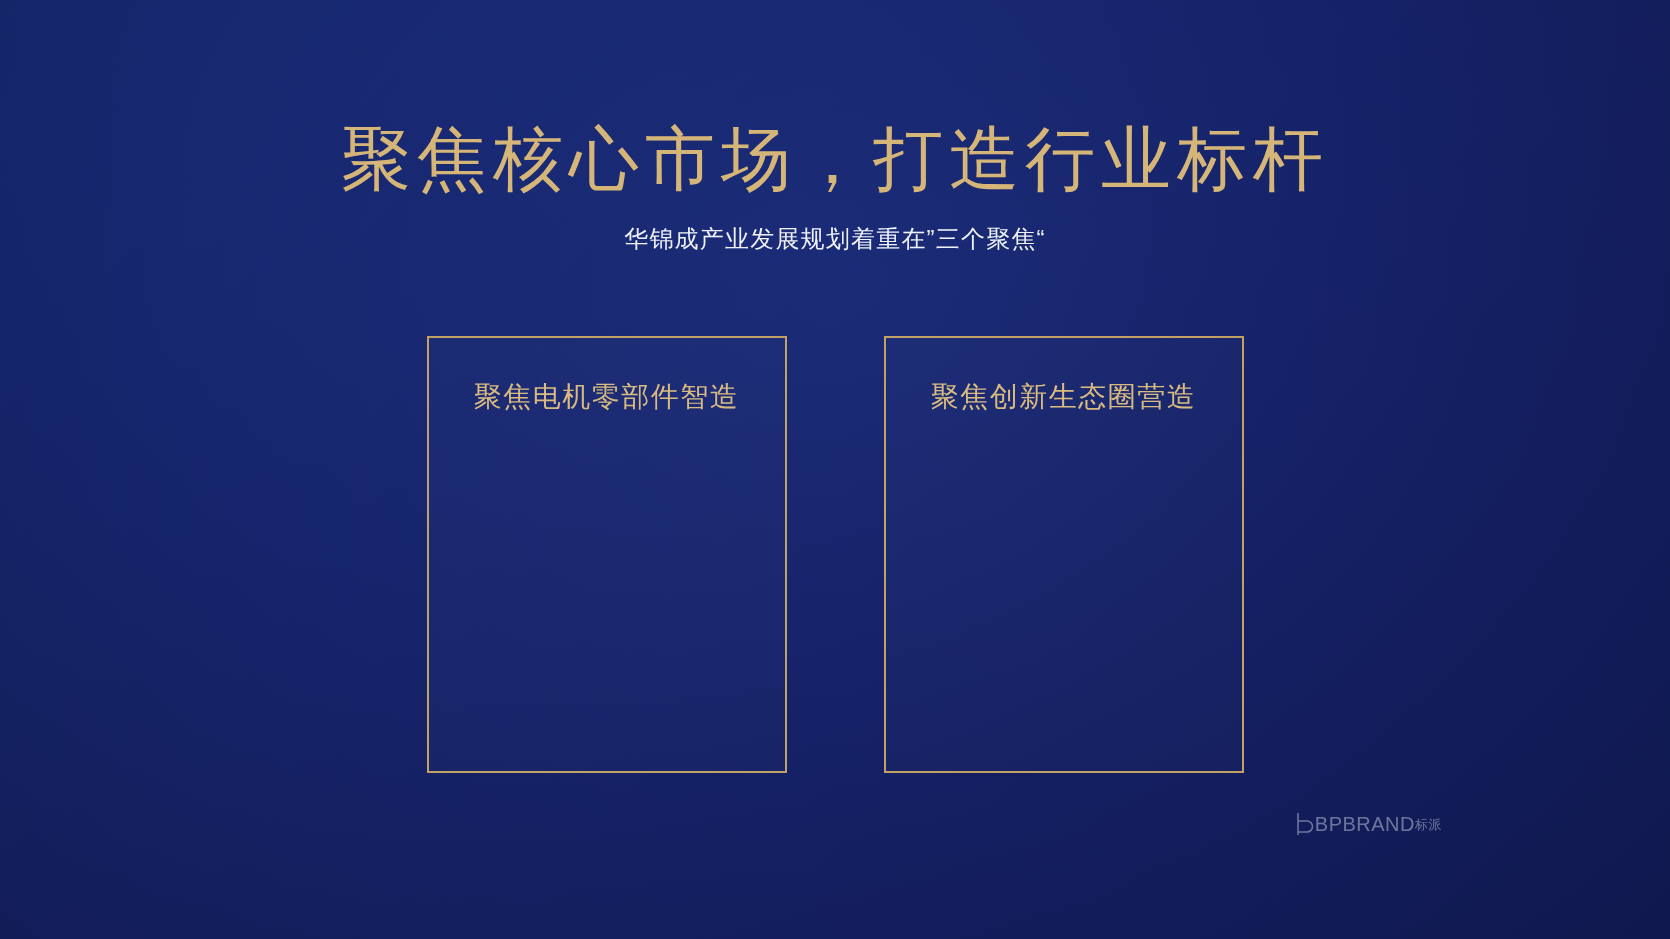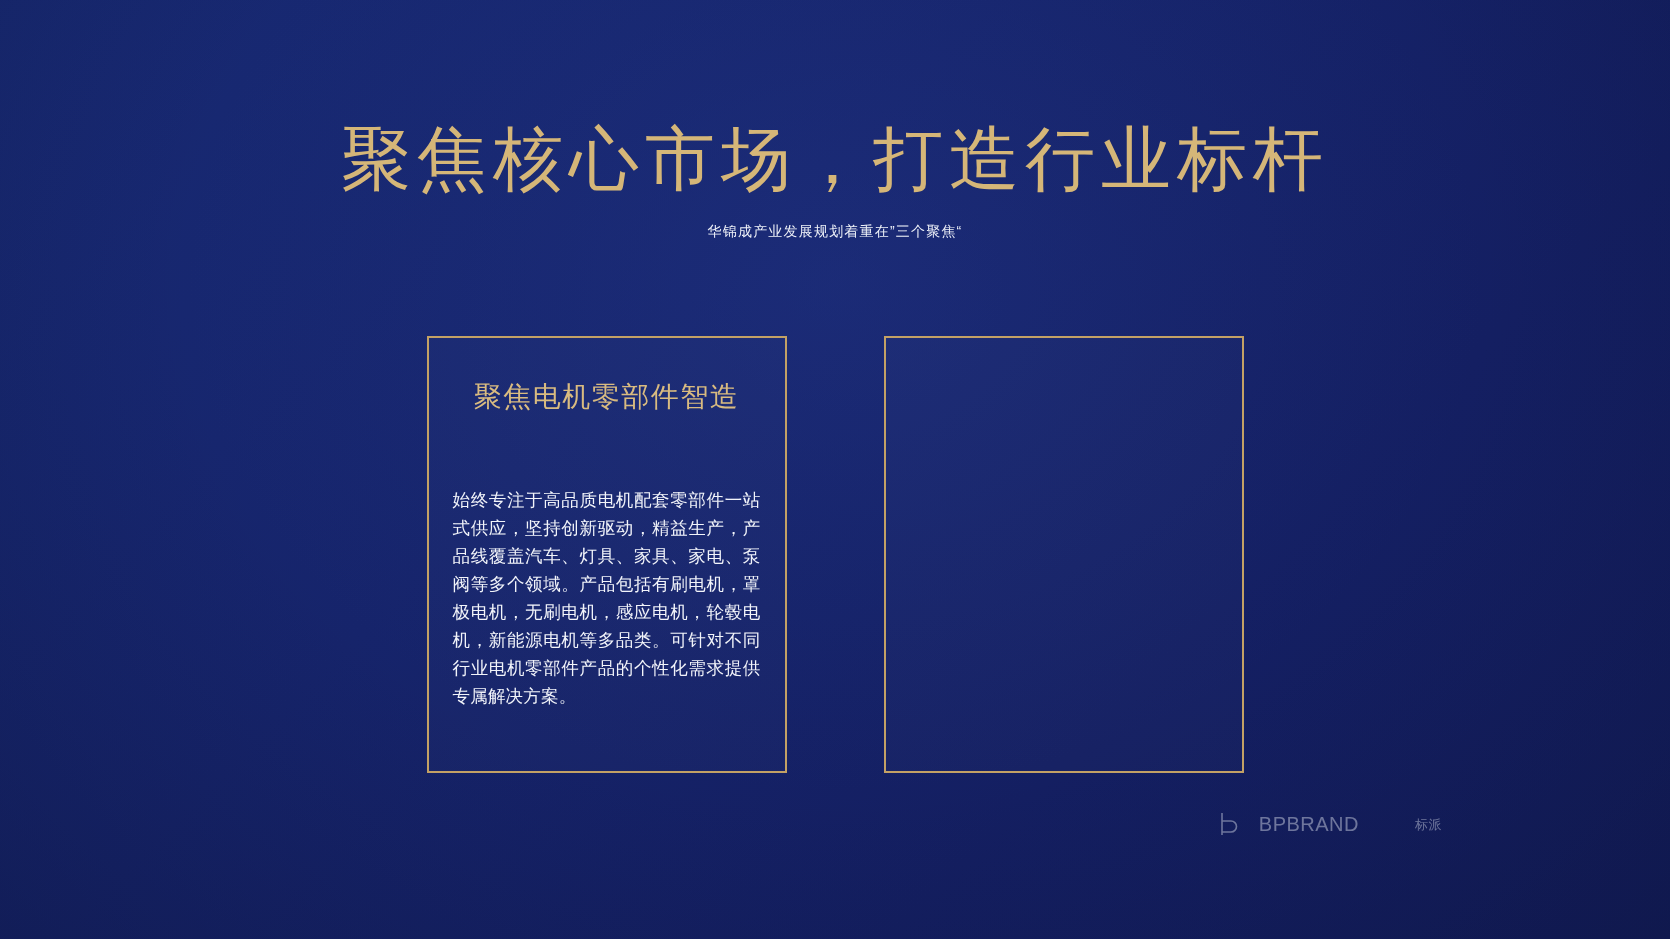--- a/index.html
+++ b/index.html
@@ -40,21 +40,21 @@
   .headline {
     font-size: 70px;
     line-height: 1.18;
     letter-spacing: 6px;
     color: #d5b678;
     font-weight: 400;
     white-space: nowrap;
   }
   .subhead {
     margin-top: 22px;
-    font-size: 14px;
+    font-size: 24px;
     letter-spacing: 1.2px;
     color: #eef1f8;
     font-weight: 400;
   }
 
   .cards {
     position: absolute;
     top: 336px;
     left: 0;
     width: 100%;
@@ -95,21 +95,21 @@
     letter-spacing: 0.2px;
     white-space: pre-line;
   }
 
   .footer-logo {
     position: absolute;
     right: 228px;
     bottom: 103px;
     display: flex;
     align-items: center;
-    gap: 20px;
+    gap: 0;
     opacity: 0.5;
     z-index: 3;
     text-align: center;
   }
   .logo-mark {
     width: 20px;
     height: 24px;
     position: relative;
   }
   .logo-text {
@@ -117,42 +117,41 @@
     letter-spacing: 0.5px;
     color: #c9cede;
     font-weight: 400;
   }
   .logo-cn {
     font-size: 13px;
     color: #c9cede;
     letter-spacing: 0.5px;
     align-self: flex-end;
     padding-bottom: 2px;
-    margin-left: 36px;
   }
 </style>
 </head>
 <body>
 
 <div id="slide">
 
   <div class="headline-wrap">
     <div class="headline">聚焦核心市场，打造行业标杆</div>
     <div class="subhead">华锦成产业发展规划着重在”三个聚焦“</div>
   </div>
 
   <div class="cards">
 
     <div class="card">
       <div class="card-title">聚焦电机零部件智造</div>
-      <div class="card-body">始终专注于高品质电机配套零部件一站式供应，坚持创新驱动，精益生产，产品线覆盖汽车、灯具、家具、家电、泵阀等多个领域。产品包括有刷电机，罩极电机，无刷电机，感应电机，轮毂电机，新能源电机等多品类。可针对不同行业电机零部件产品的个性化需求提供专属解决方案。</div>
     </div>
 
 
     <div class="card">
+      <div class="card-title">聚焦创新生态圈营造</div>
     </div>
 
   </div>
 
   <div class="footer-logo">
     <span class="logo-mark">
       <svg width="20" height="24" viewBox="0 0 20 24" aria-hidden="true">
         <path d="M3 1 L3 23" stroke="#c9cede" stroke-width="1.6" fill="none"></path>
         <path d="M3 9 h9 a5.5 5.5 0 0 1 0 11 h-9" stroke="#c9cede" stroke-width="1.6" fill="none"></path>
       </svg>

